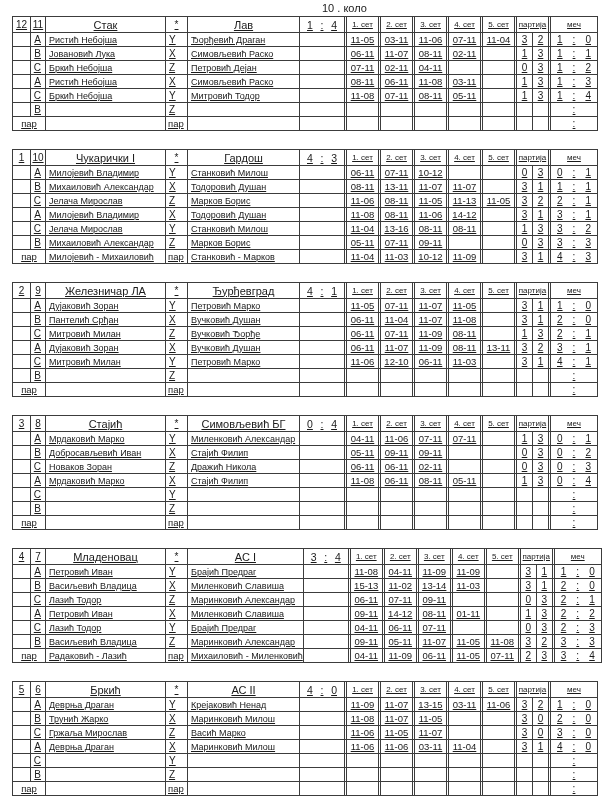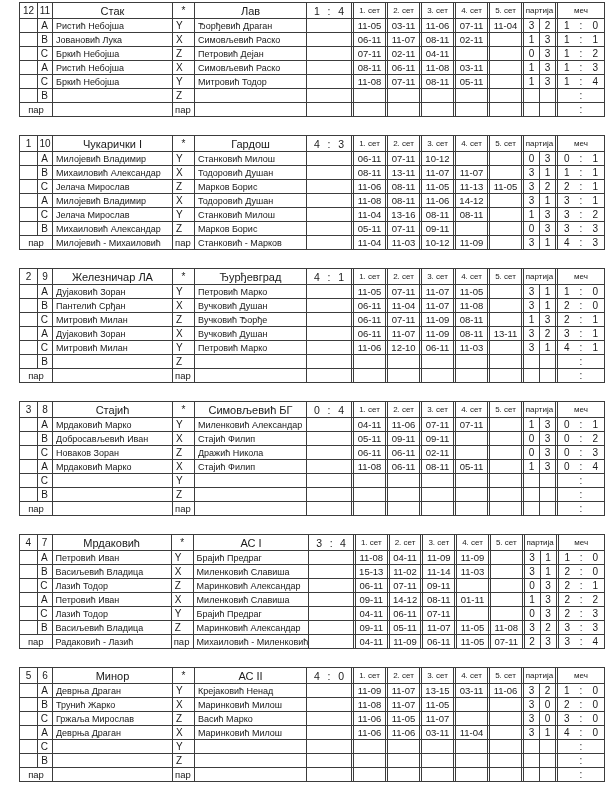--- a/index.html
+++ b/index.html
@@ -3,21 +3,21 @@
 <meta charset="utf-8">
 <style>
   :root{ --border:#3c3c3c; --ink:#1a1a1a; }
   html,body{margin:0;padding:0;}
   body{
     width:605px;height:804px;overflow:hidden;background:#ffffff;
     font-family:"Liberation Sans", sans-serif;color:var(--ink);
   }
   .page{padding:2px 0 0 8px;}
   .title{font-size:11px;line-height:12px;margin:0 0 2px 314px;white-space:nowrap;}
-  table.block{border-collapse:collapse;table-layout:fixed;margin:0 0 18px 11px;}
+  table.block{border-collapse:collapse;table-layout:fixed;margin:0 0 18px 4px;text-decoration:underline;}
   td{
     border:1px solid var(--border);
     height:13px;padding:0;font-size:9.5px;line-height:12px;
     white-space:nowrap;overflow:hidden;vertical-align:middle;
   }
   tr.hdr td{height:15px;}
   td.sp{border-left:0;border-right:0;}
   .cnum{text-align:center;font-size:10px;}
   .letter{text-align:right;padding-right:4px;font-size:10px;}
   .parlbl{text-align:center;font-size:9.5px;}
@@ -31,20 +31,21 @@
   .pg{text-align:center;font-size:10px;}
   .nopad{padding:0;}
   .duo{display:flex;justify-content:space-between;align-items:center;height:100%;}
   .duo.score{padding:0 7px;font-size:10.5px;}
   .duo.mec{padding:0 6px;font-size:10px;}
 </style>
 </head>
 <body>
 
 <div class="page">
+  <div class="title">10 . коло</div>
   <div id="blocks">
       <table class="block">
         <colgroup>
           <col style="width: 18px;">
           <col style="width: 15px;">
           <col style="width: 120px;">
           <col style="width: 22px;">
           <col style="width: 112px;">
           <col style="width: 45px;">
           <col style="width: 2px;">
@@ -1088,21 +1089,21 @@
           <col style="width: 2px;">
           <col style="width: 16px;">
           <col style="width: 16px;">
           <col style="width: 2px;">
           <col style="width: 47px;">
         </colgroup>
         <tbody>
           <tr class="hdr">
             <td class="cnum">4</td>
             <td class="cnum">7</td>
-            <td class="team">Мрдаковић</td>
+            <td class="team">Младеновац</td>
             <td class="star">*</td>
             <td class="team">АС I</td>
             <td class="nopad">
               <div class="duo score">
                 <span>3</span>
                 <span>:</span>
                 <span>4</span>
               </div>
             </td>
             <td class="sp"></td>
@@ -1154,21 +1155,21 @@
             <td class="letter">B</td>
             <td class="player">Васиљевић Владица</td>
             <td class="pos">X</td>
             <td class="player">Миленковић Славиша</td>
             <td></td>
             <td class="sp"></td>
             <td class="setv">15-13</td>
             <td class="sp"></td>
             <td class="setv">11-02</td>
             <td class="sp"></td>
-            <td class="setv">11-14</td>
+            <td class="setv">13-14</td>
             <td class="sp"></td>
             <td class="setv">11-03</td>
             <td class="sp"></td>
             <td class="setv"></td>
             <td class="sp"></td>
             <td class="pg">3</td>
             <td class="pg">1</td>
             <td class="sp"></td>
             <td class="nopad">
               <div class="duo mec">
@@ -1345,21 +1346,21 @@
           <col style="width: 2px;">
           <col style="width: 16px;">
           <col style="width: 16px;">
           <col style="width: 2px;">
           <col style="width: 47px;">
         </colgroup>
         <tbody>
           <tr class="hdr">
             <td class="cnum">5</td>
             <td class="cnum">6</td>
-            <td class="team">Минор</td>
+            <td class="team">Бркић</td>
             <td class="star">*</td>
             <td class="team">АС II</td>
             <td class="nopad">
               <div class="duo score">
                 <span>4</span>
                 <span>:</span>
                 <span>0</span>
               </div>
             </td>
             <td class="sp"></td>

